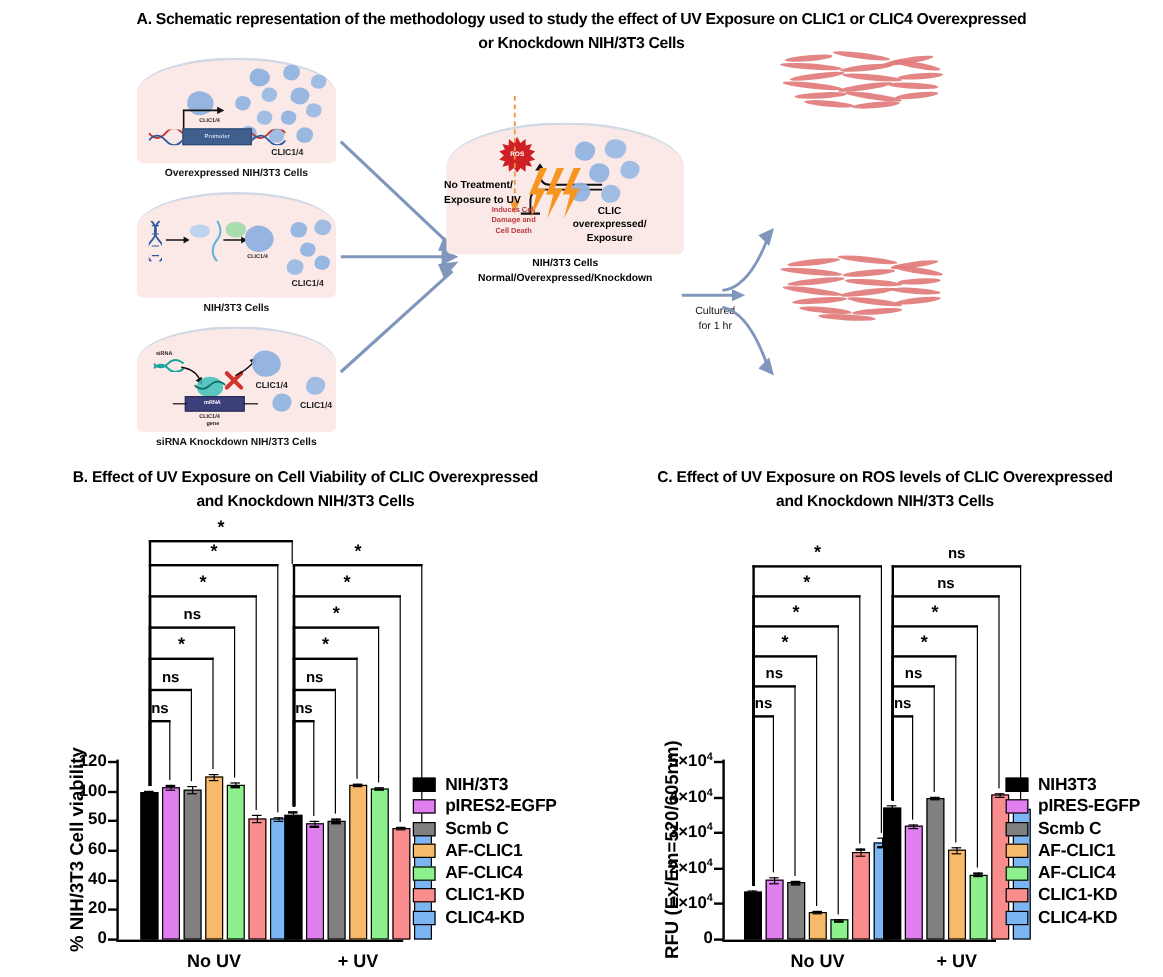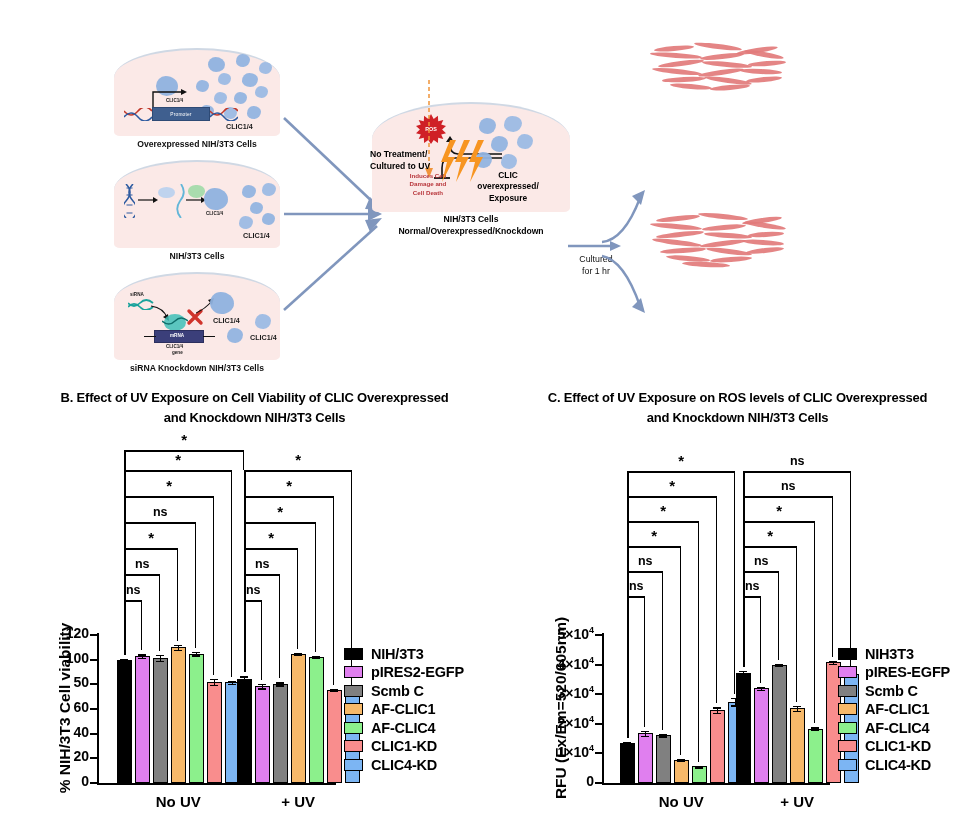--- a/index.html
+++ b/index.html
@@ -151,20 +151,25 @@
     width:19px; height:12px; border:1.3px solid #000; margin-right:8px;
     flex:0 0 auto;
   }
   .legend-label { font-size:14.5px; font-weight:bold; white-space:nowrap; letter-spacing:-.2px; }
 </style>
 </head>
 <body>
 
 <div class="fig">
 
+  <div class="panelA-title">
+    <span class="ptag">A.</span>
+    <span>Schematic representation of the methodology used to study the effect of UV Exposure on CLIC1 or CLIC4 Overexpressed</span><br>
+    <span>or Knockdown NIH/3T3 Cells</span>
+  </div>
 
   <div id="panelA">
 
     <div class="cellbox" style="left:114px; top:4px; width:166px; height:88px;">
       <div class="cell-shape"></div>
 
       <div class="blob big" style="left:94px;top:9px;width:17px;height:15px;"></div>
       <div class="blob" style="left:122px;top:6px;width:14px;height:13px;"></div>
       <div class="blob b2" style="left:104px;top:25px;width:13px;height:12px;"></div>
       <div class="blob" style="left:128px;top:25px;width:16px;height:14px;"></div>
@@ -312,21 +317,21 @@
       </div>
     </div>
 
     <div class="center-cap" style="left:372px;top:170px;width:198px;">
       <span>NIH/3T3 Cells</span><br>
       <span>Normal/Overexpressed/Knockdown</span>
     </div>
 
     <div class="uvtext" style="left:370px;top:105px;">
       <span>No Treatment/</span><br>
-      <span>Cultured to UV</span>
+      <span>Exposure to UV</span>
     </div>
     <svg style="position:absolute;left:440px;top:96px;width:46px;height:42px;" viewBox="0 0 46 42">
       <path d="M10 0 L1 22 L7 22 L2 42 L15 17 L8 17 L16 0 Z" fill="#f79521"></path>
       <path d="M24 0 L15 22 L21 22 L16 42 L29 17 L22 17 L30 0 Z" fill="#f79521"></path>
       <path d="M38 0 L29 22 L35 22 L30 42 L43 17 L36 17 L44 0 Z" fill="#f79521"></path>
     </svg>
 
     <svg style="position:absolute;left:568px;top:196px;width:54px;height:12px;" viewBox="0 0 54 12">
       <path d="M0 6 L44 6" stroke="#8096bd" stroke-width="2.6"></path>
       <path d="M42 1 L53 6 L42 11 Z" fill="#8096bd"></path>

